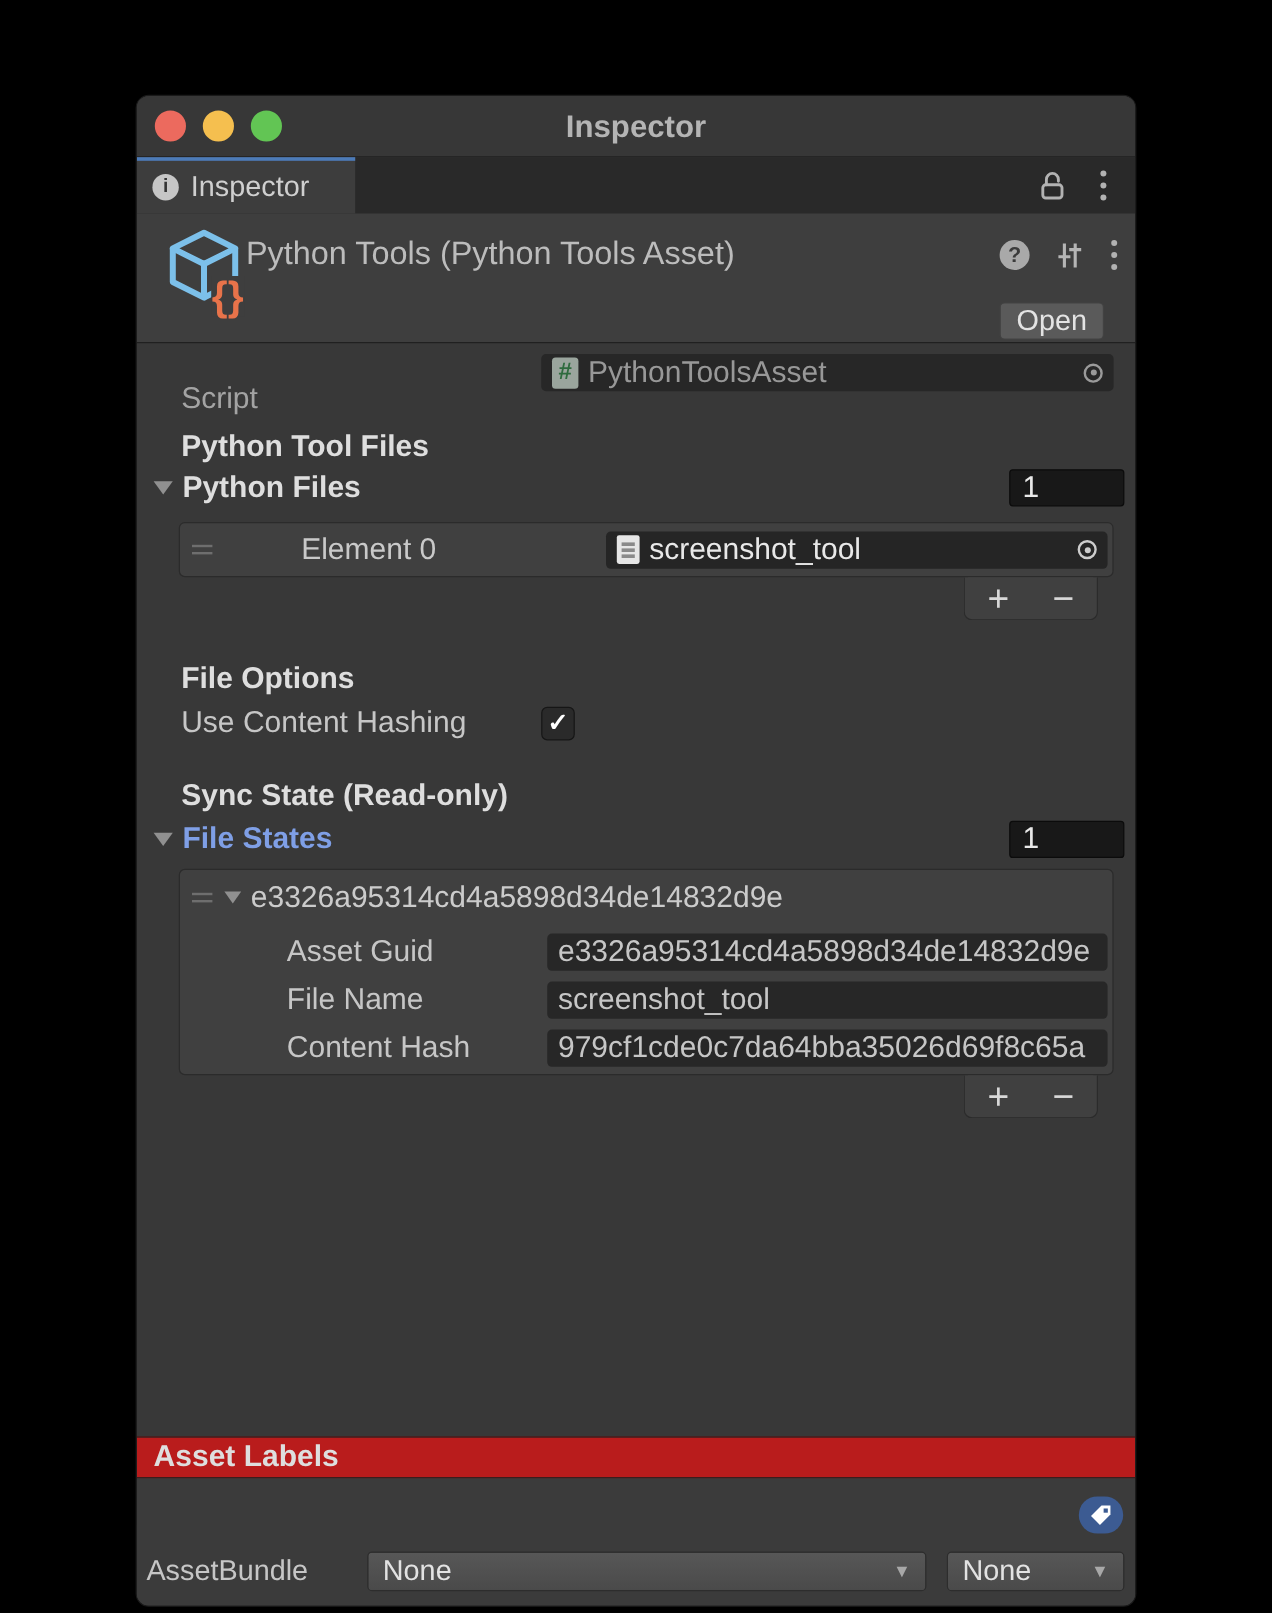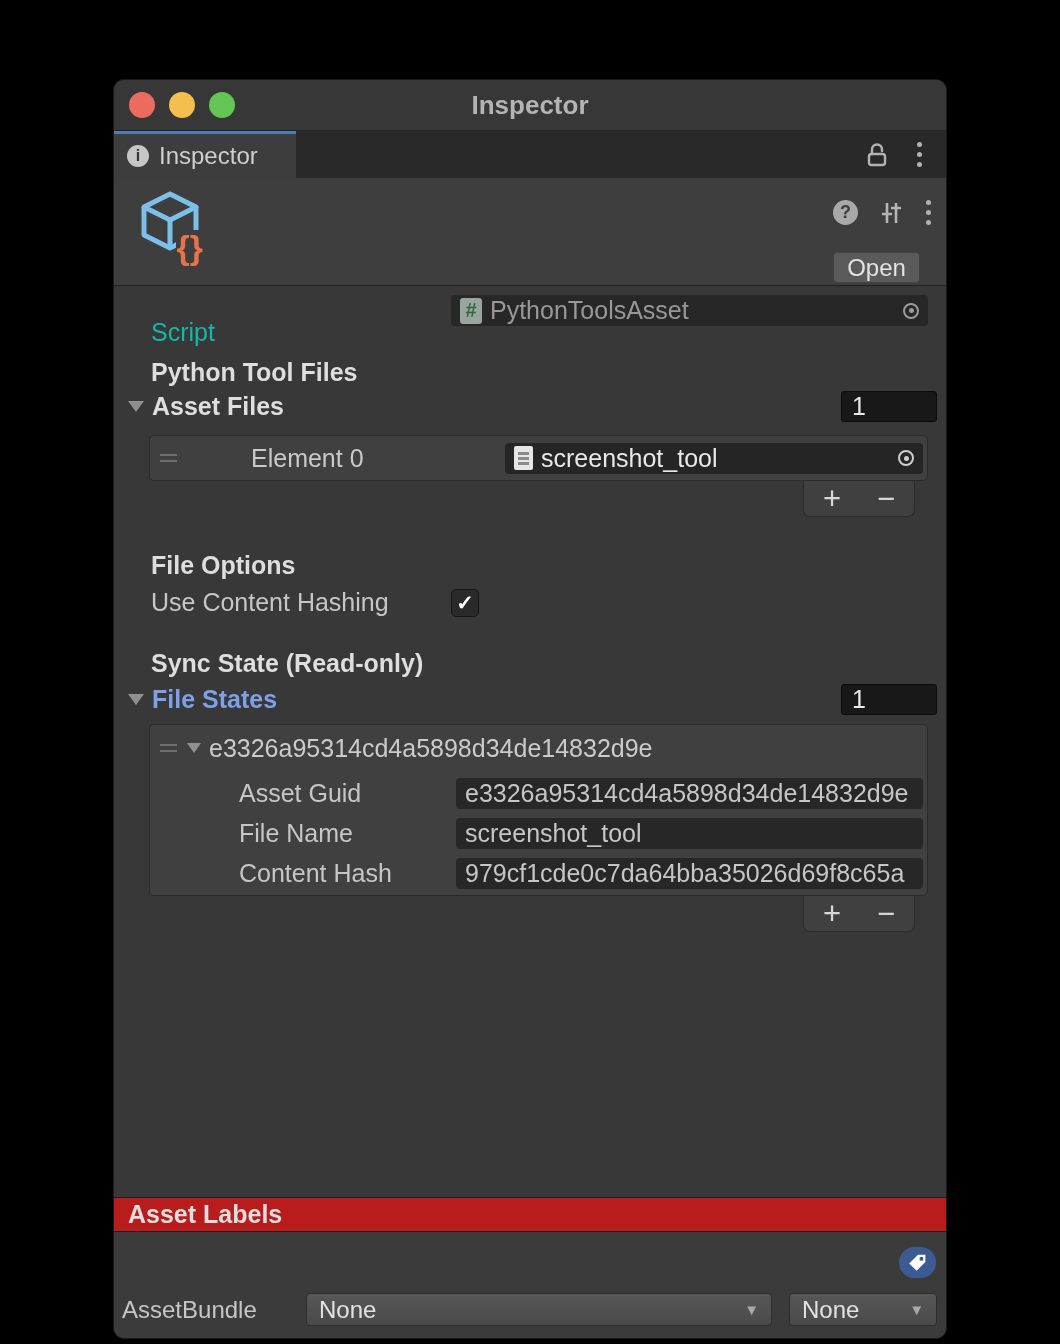--- a/index.html
+++ b/index.html
@@ -42,21 +42,21 @@
   .help-badge { width:25px; height:25px; border-radius:50%; background:#a9a9a9;
     color:#3b3b3b; font-weight:bold; font-size:18px; display:flex; align-items:center; justify-content:center; }
   .open-btn { position:absolute; right:26px; top:74px; width:87px; height:31px;
     background:#5a5a5a; border:1px solid #424242; border-radius:4px; color:#e3e3e3;
     font-size:24px; display:flex; align-items:center; justify-content:center; }
 
   
   .body { flex:1; display:flex; flex-direction:column; font-size:25px; color:#c6c6c6; }
   .row { display:flex; align-items:center; height:31px; padding-left:37px; padding-right:18px; flex:none; }
   .row .label { width:300px; flex:none; }
-  .label-dim { color:#14b8a6;margin-top:44px; }
+  .label-dim { color:#a3a3a3;margin-top:44px; }
   .section-title { font-weight:bold; color:#dedede; padding-left:37px; height:27px; flex:none; }
 
   .field { flex:1; height:31px; background:#272727; border-radius:4px; display:flex;
     align-items:center; padding:0 9px; gap:8px; overflow:hidden; white-space:nowrap; }
   .field.disabled { color:#989898; }
   .picker { margin-left:auto; width:16px; height:16px; border:2.5px solid #9a9a9a;
     border-radius:50%; position:relative; flex:none; }
   .picker::after { content:""; position:absolute; inset:3.5px; background:#9a9a9a; border-radius:50%; }
   .picker.bright { border-color:#cdcdcd; } .picker.bright::after { background:#cdcdcd; }
 
@@ -159,20 +159,21 @@
 
   <div class="comp-header">
     <div class="asset-icon">
       <svg width="72" height="72" viewBox="0 0 72 72">
         <path d="M36 6 L62 19 L36 32 L10 19 Z" fill="none" stroke="#7cc0ea" stroke-width="5" stroke-linejoin="round"></path>
         <path d="M10 19 V47 L36 60 V32" fill="none" stroke="#7cc0ea" stroke-width="5" stroke-linejoin="round"></path>
         <path d="M62 19 V47 L36 60" fill="none" stroke="#7cc0ea" stroke-width="5" stroke-linejoin="round"></path>
       </svg>
       <span class="braces">{}</span>
     </div>
+    <span class="comp-title">Python Tools (Python Tools Asset)</span>
     <div class="header-icons">
       <span class="help-badge">?</span>
       <span>
         <svg width="28" height="28" viewBox="0 0 28 28">
           <path d="M10 4 V15 M5 15 H15 M10 15 V24" fill="none" stroke="#b5b5b5" stroke-width="2.6"></path>
           <path d="M19 4 V9 M14 9 H24 M19 9 V24" fill="none" stroke="#b5b5b5" stroke-width="2.6"></path>
         </svg>
       </span>
       <span class="kebab">
           <i></i>
@@ -194,21 +195,21 @@
         <span class="picker"></span>
       </div>
     </div>
 
     <div style="height:32px"></div>
     <div class="section-title">Python Tool Files</div>
     <div style="height:6px"></div>
 
     <div class="arr-row">
       <span class="foldout"></span>
-      <span class="arr-label">Asset Files</span>
+      <span class="arr-label">Python Files</span>
       <div class="size-field">
         <span>1</span>
       </div>
     </div>
 
     <div class="list-box">
       <div class="element-row">
         <span class="drag-handle"></span>
         <span class="element-label">Element 0</span>
         <div class="obj-field">

